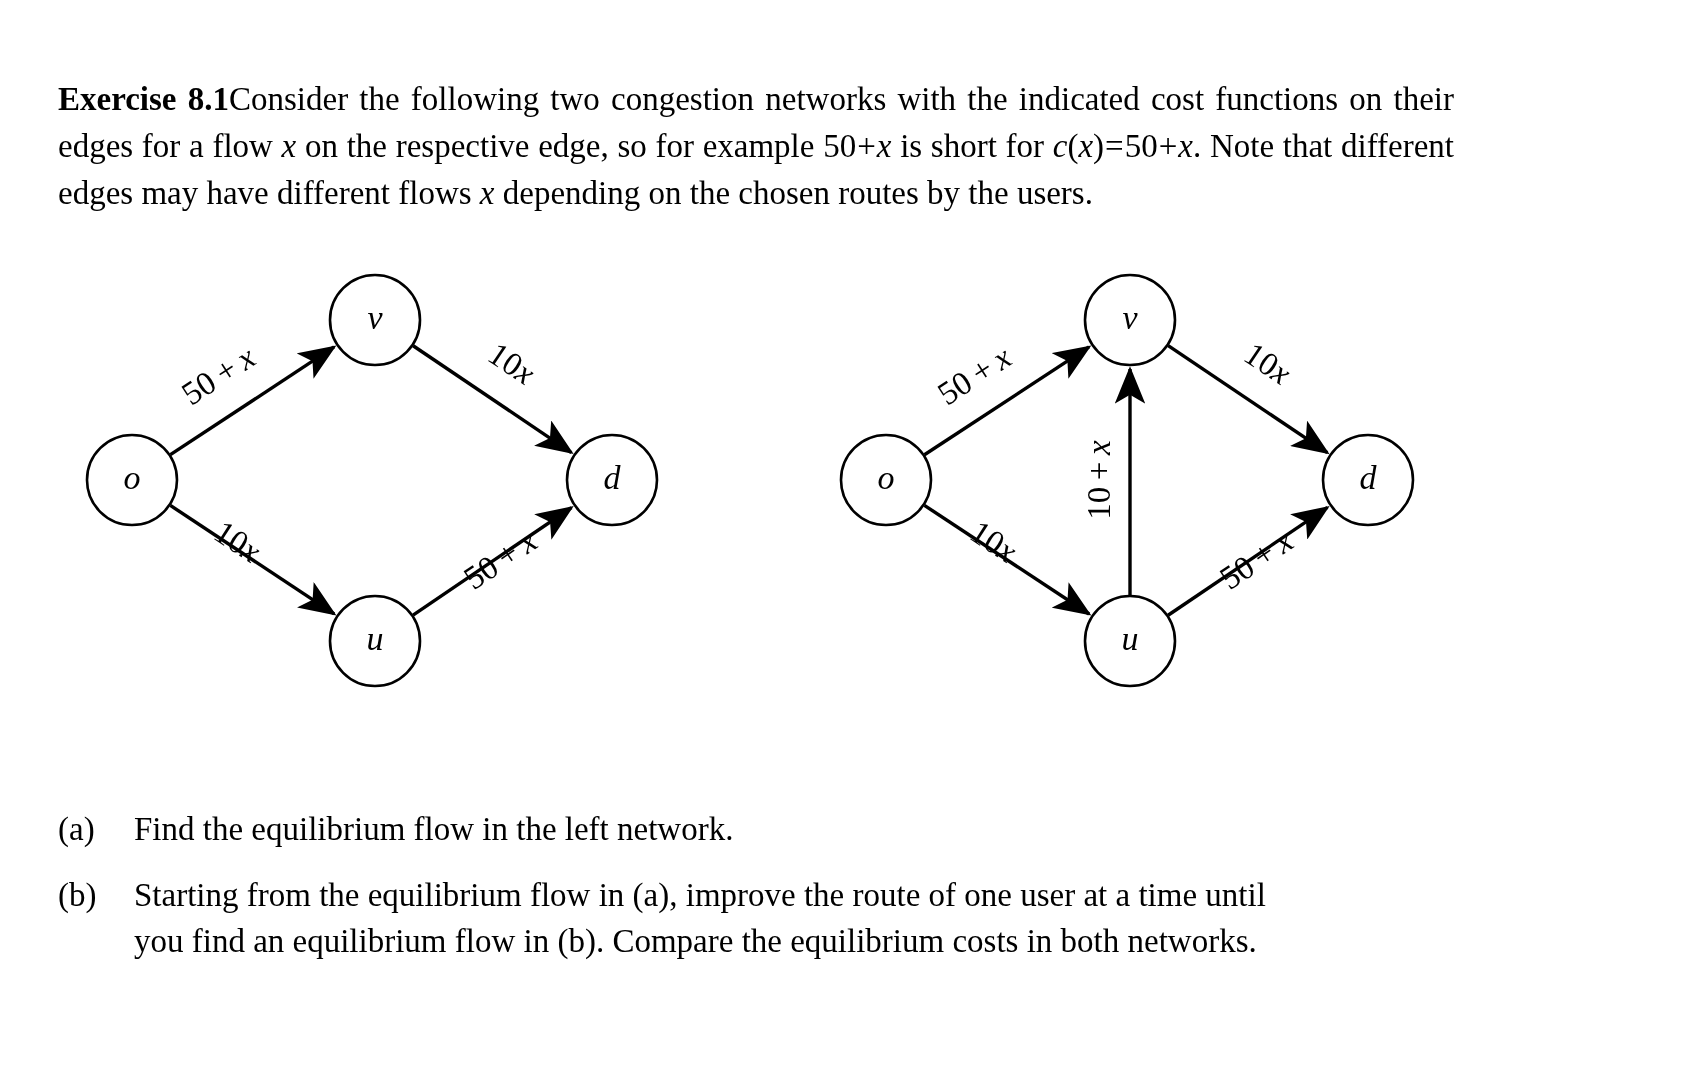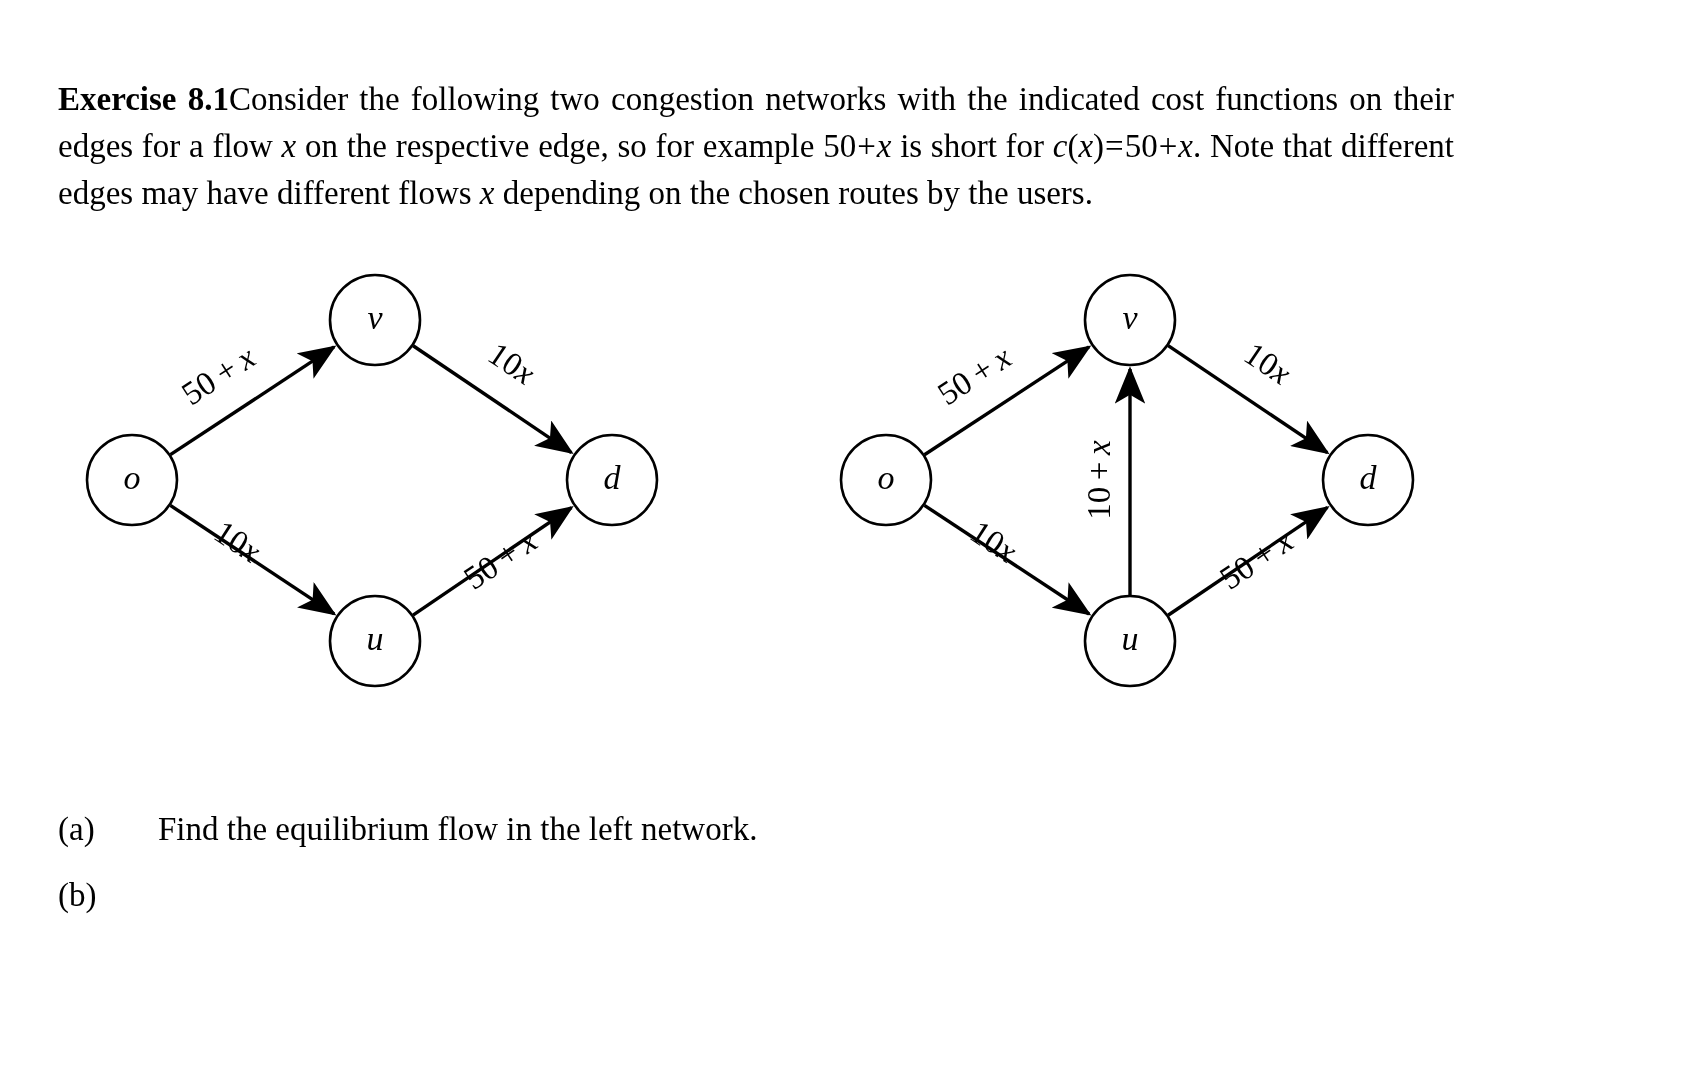--- a/index.html
+++ b/index.html
@@ -77,21 +77,21 @@
   }
   .item-a { top: 806px; }
   .item-b { top: 872px; }
   .item .marker {
     position: absolute;
     left: 0;
     top: 0;
     width: 62px;
   }
   .item .body {
-    margin-left: 100px;
+    margin-left: 76px;
     display: block;
     text-align: justify;
   }
   .item .body .last { text-align: left; }
 </style>
 </head>
 <body>
 
 <div class="page">
 
@@ -183,16 +183,18 @@
 
 
   <div class="item item-a">
     <span class="marker">(a)</span>
     <span class="body">Find the equilibrium flow in the left network.</span>
   </div>
 
   <div class="item item-b">
     <span class="marker">(b)</span>
     <span class="body">
+      <span class="l1" style="display: block;">Starting from the equilibrium flow in (a), improve the route of one user at a time until</span>
+      <span class="l2 last" style="display: block;">you find an equilibrium flow in (b). Compare the equilibrium costs in both networks.</span>
     </span>
   </div>
 
 </div>
 
 </body></html>

